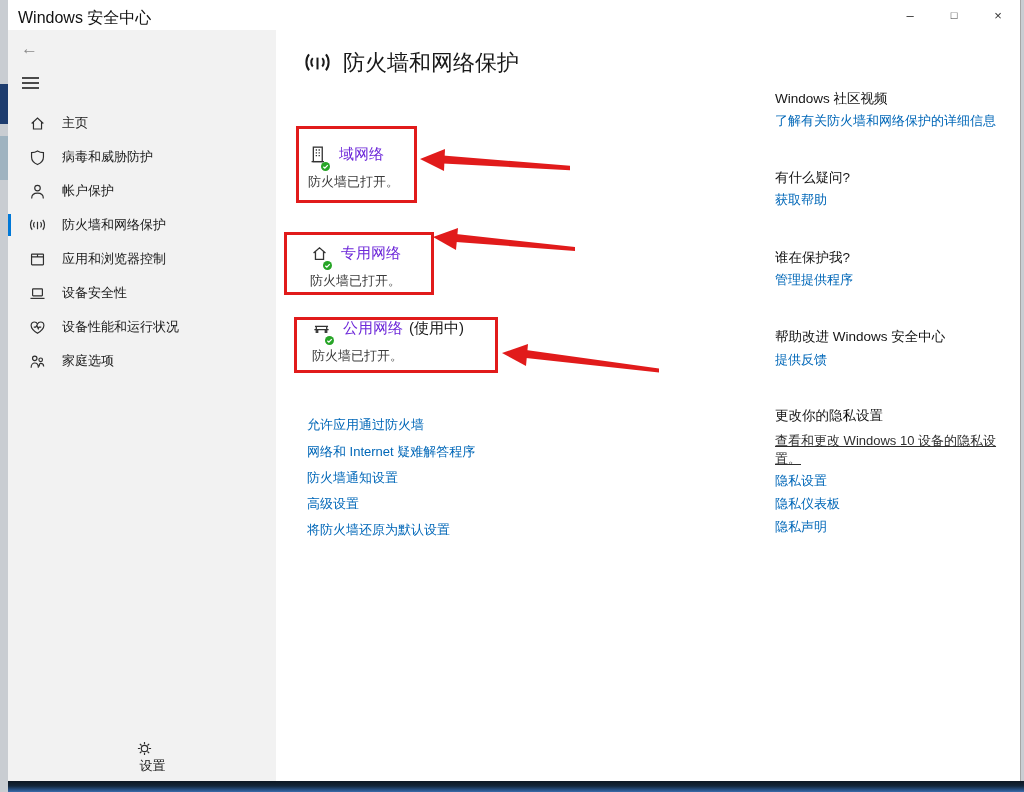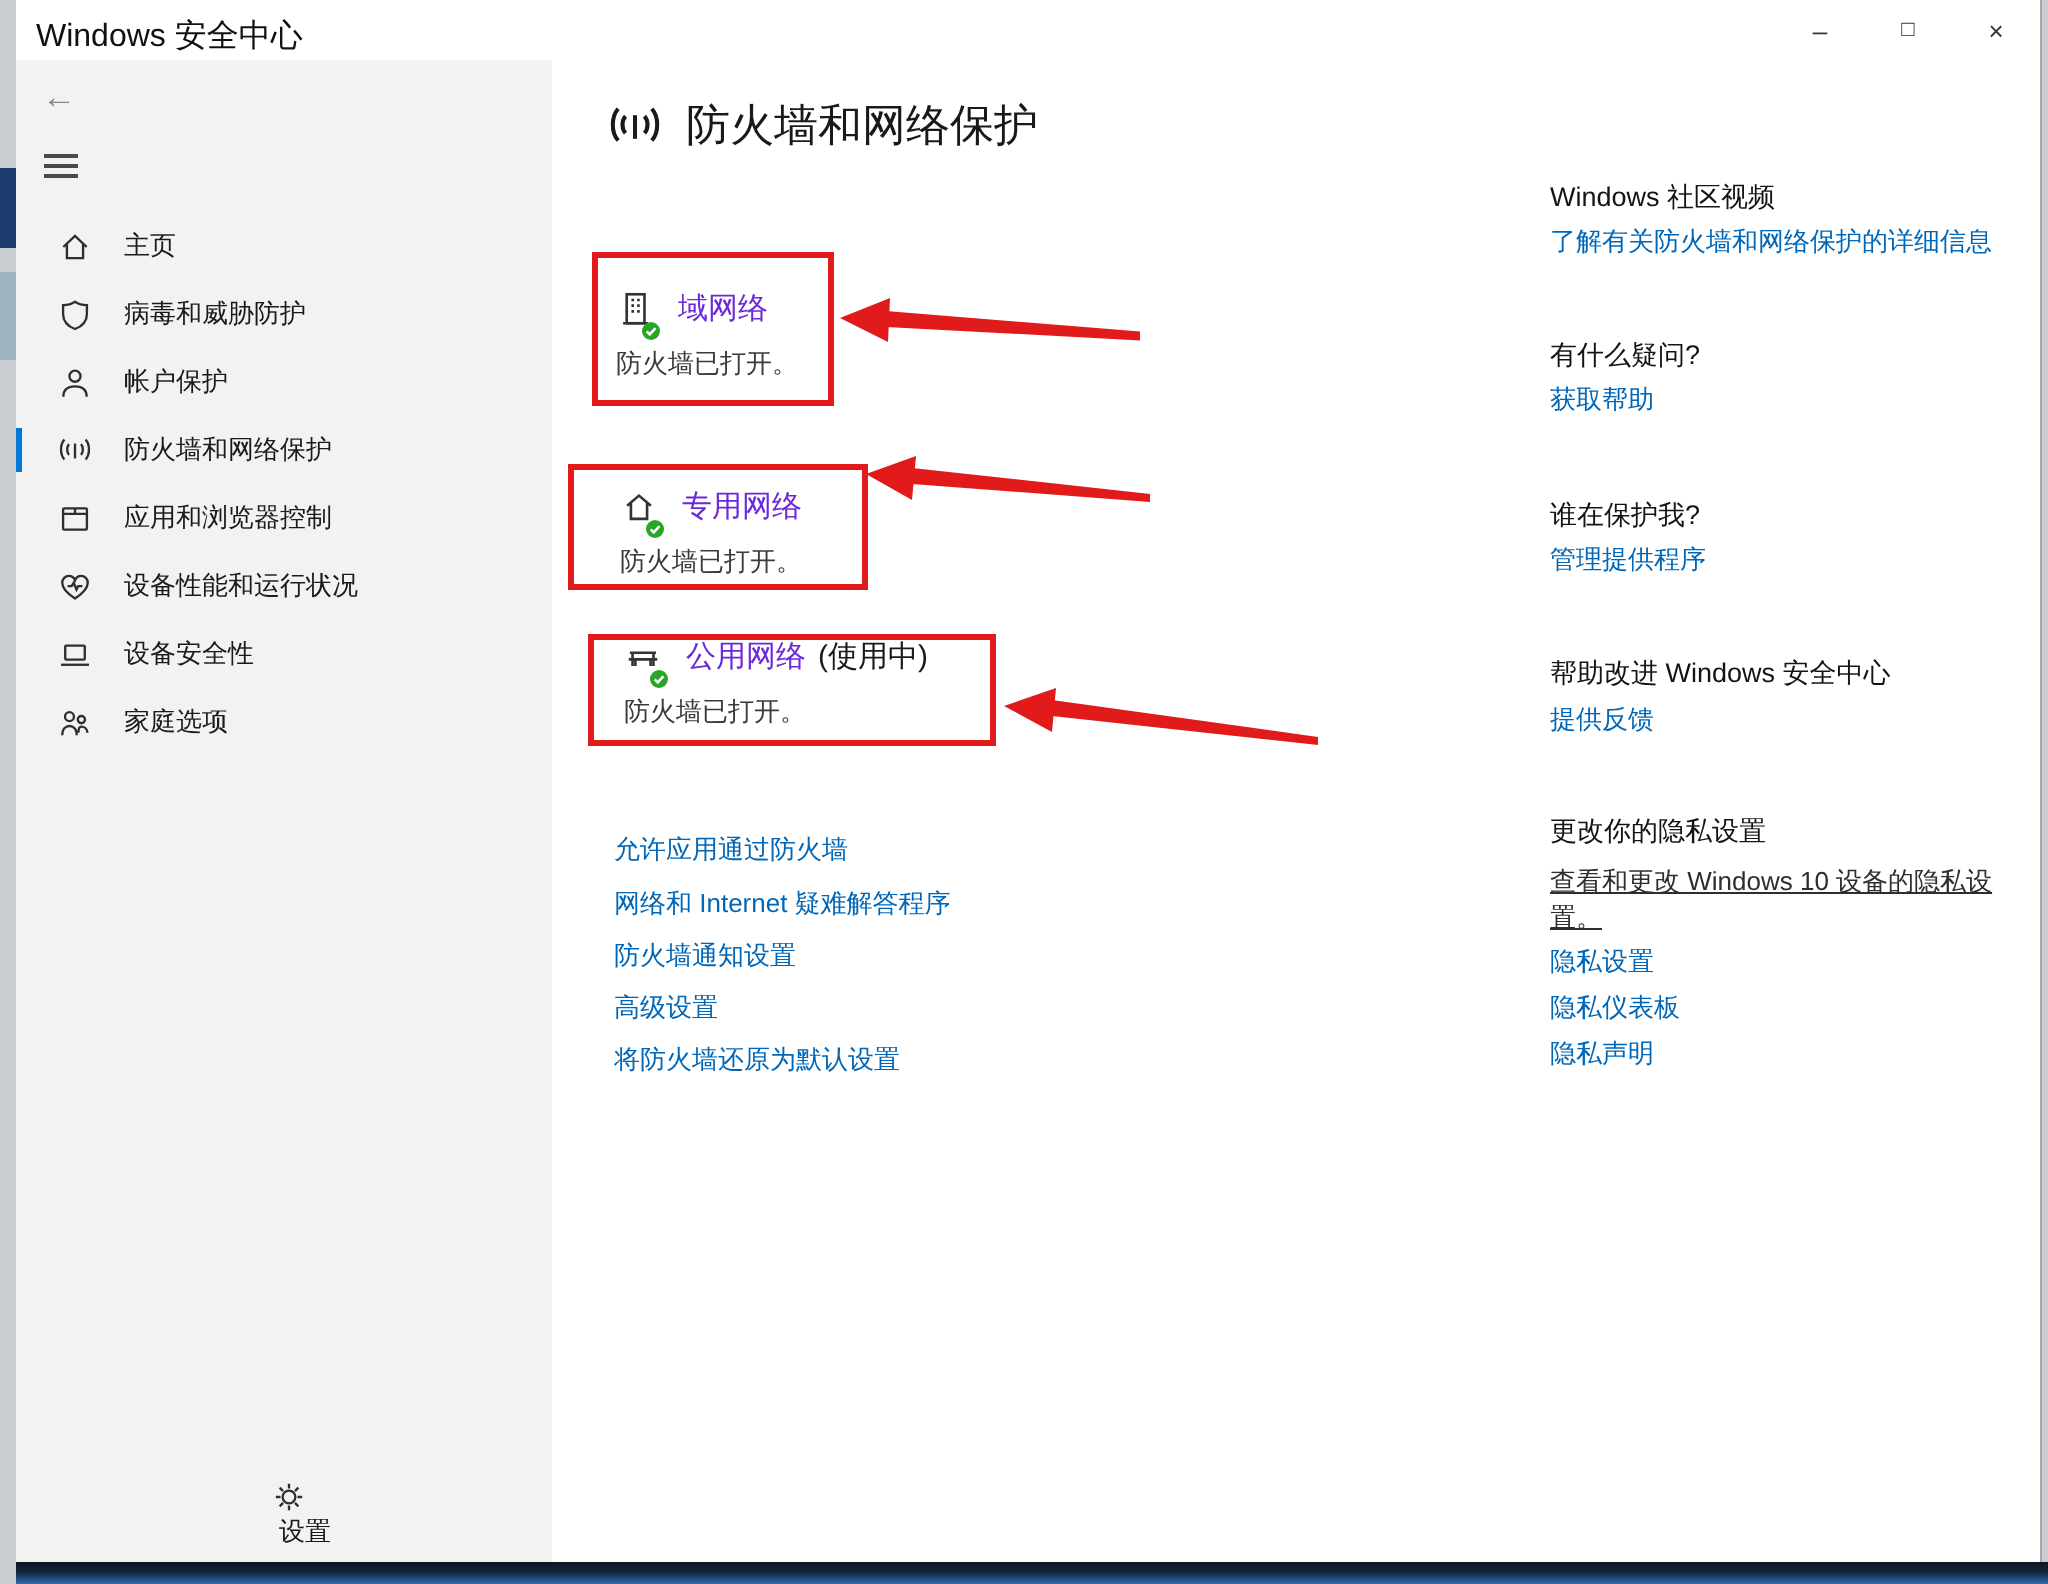--- a/index.html
+++ b/index.html
@@ -124,31 +124,31 @@
       </div>
       <div class="nav-item">
         <span class="nicon"><svg class="ic" viewBox="0 0 16 16">
               <rect x="2.4" y="3" width="11.2" height="10" rx="0.5"></rect>
               <path d="M2.4 5.6 H13.6 M8 3 V5.6"></path>
             </svg></span>
         <span>应用和浏览器控制</span>
       </div>
       <div class="nav-item">
         <span class="nicon"><svg class="ic" viewBox="0 0 16 16">
+              <rect x="3.4" y="3.6" width="9.2" height="6.6" rx="0.5"></rect>
+              <path d="M1.4 12.6 H14.6"></path>
+            </svg></span>
+        <span>设备安全性</span>
+      </div>
+      <div class="nav-item">
+        <span class="nicon"><svg class="ic" viewBox="0 0 16 16">
               <path d="M8 13.4 C3.4 10.4 2 8.2 2 6 C2 4.2 3.4 2.8 5.1 2.8 C6.4 2.8 7.5 3.6 8 4.8 C8.5 3.6 9.6 2.8 10.9 2.8 C12.6 2.8 14 4.2 14 6 C14 8.2 12.6 10.4 8 13.4 Z"></path>
               <path d="M4.5 7.6 H6.4 L7.4 6 L8.7 9.2 L9.5 7.6 H11.5"></path>
             </svg></span>
         <span>设备性能和运行状况</span>
-      </div>
-      <div class="nav-item">
-        <span class="nicon"><svg class="ic" viewBox="0 0 16 16">
-              <rect x="3.4" y="3.6" width="9.2" height="6.6" rx="0.5"></rect>
-              <path d="M1.4 12.6 H14.6"></path>
-            </svg></span>
-        <span>设备安全性</span>
       </div>
       <div class="nav-item">
         <span class="nicon"><svg class="ic" viewBox="0 0 16 16">
               <circle cx="5.4" cy="5" r="2.1"></circle>
               <circle cx="11" cy="6.4" r="1.7"></circle>
               <path d="M2 13.8 C2 10.6 3.8 9.4 5.4 9.4 C7 9.4 8.8 10.6 8.8 13.8 M9.6 12.6 C9.6 10.4 10.2 9.7 11 9.7 C12.2 9.7 13.8 10.5 13.8 12.6"></path>
             </svg></span>
         <span>家庭选项</span>
       </div>
     </div>

